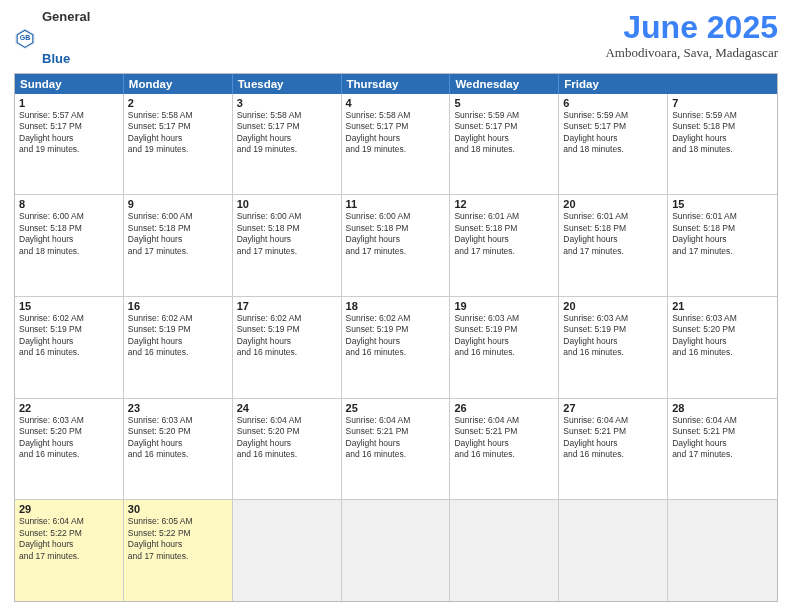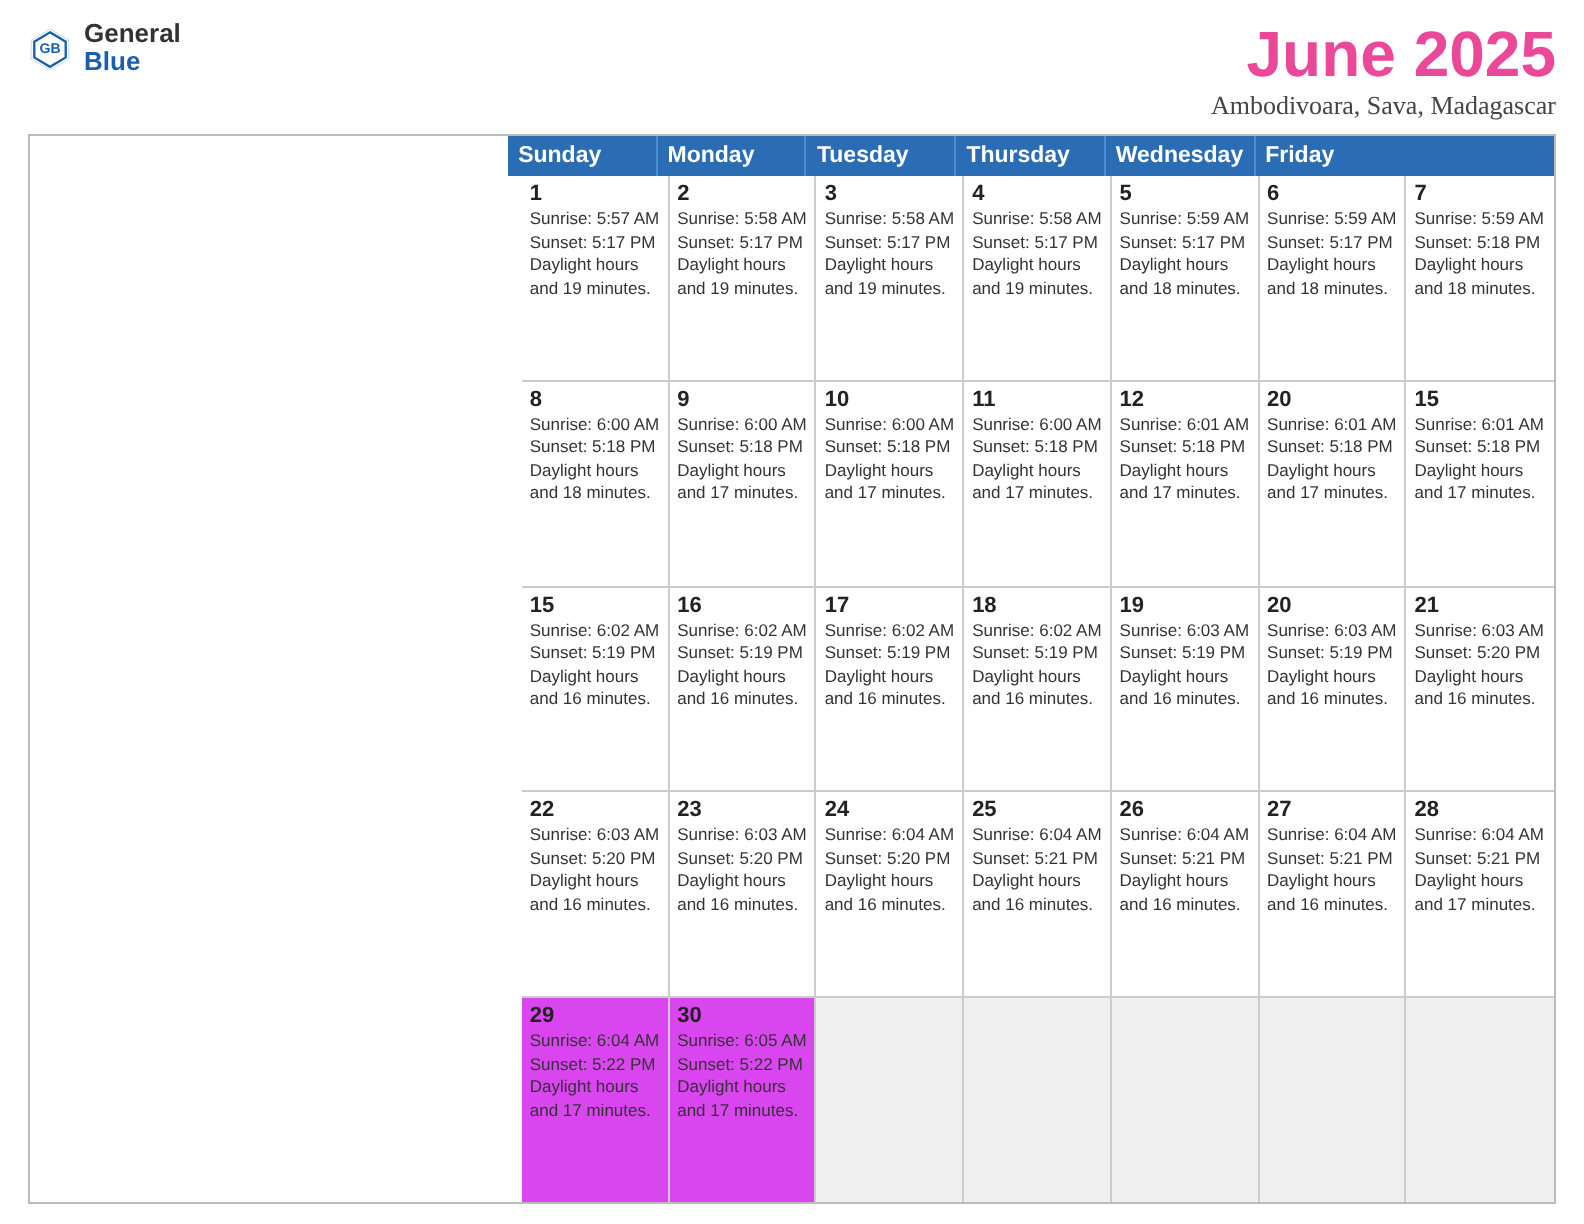--- a/index.html
+++ b/index.html
@@ -27,48 +27,48 @@
       display: flex;
       align-items: center;
       gap: 2px;
     }
     .logo-text {
       display: flex;
       flex-direction: column;
       font-size: 13px;
       font-weight: bold;
       line-height: 1.1;
+      gap: 28px;
     }
     .logo-general { color: #333; }
     .logo-blue { color: #1a5faa; }
     .logo-icon {
       width: 22px;
       height: 22px;
       margin-right: 4px;
     }
     .title-block {
       text-align: right;
     }
     .month-title {
       font-size: 32px;
       font-weight: bold;
-      color: #ec4899;
+      color: #3b82f6;
       line-height: 1.1;
     }
     .subtitle {
       font-size: 13px;
       color: #444;
       font-family: Liberation Serif, serif;
     }
     .calendar {
       flex: 1;
       display: flex;
       flex-direction: column;
       border: 1px solid #bbb;
-      align-items: flex-end;
     }
     .cal-header {
       display: grid;
       grid-template-columns: repeat(7, 1fr);
       background: #2a6db5;
     }
     .cal-header-cell {
       color: #fff;
       font-size: 11.5px;
       font-weight: bold;
@@ -91,21 +91,21 @@
     .cal-row:first-child { border-top: none; }
     .cal-cell {
       border-right: 1px solid #ccc;
       padding: 3px 4px;
       vertical-align: top;
       background: #fff;
       min-height: 0;
     }
     .cal-cell:last-child { border-right: none; }
     .cal-cell.empty { background: #f0f0f0; }
-    .cal-cell.shaded { background: #d946ef; }
+    .cal-cell.shaded { background: #fef9c3; }
     .day-num {
       font-size: 11px;
       font-weight: bold;
       color: #222;
       display: block;
       margin-bottom: 1px;
     }
     .day-info {
       font-size: 8.5px;
       color: #333;

